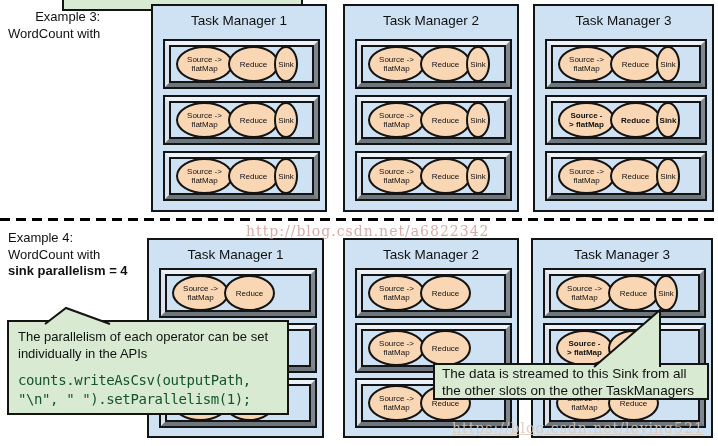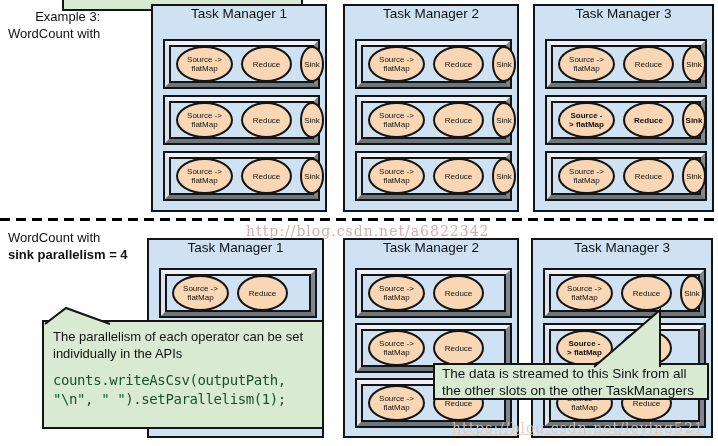--- a/index.html
+++ b/index.html
@@ -9,45 +9,45 @@
     background: #ffffff;
     overflow: hidden;
     font-family: "Liberation Sans", sans-serif;
     color: #111;
   }
   
   .ex-label { position:absolute; font-size:13px; line-height:16.5px; }
   .ex-label .b { font-weight:bold; }
   
   .panel { position:absolute; background:#cfe2f3; border:2px solid #141414; }
-  .tm-title { text-align:center; font-size:13.5px; color:#111; }
+  .tm-title { text-align:center; padding-top:7px; font-size:13.5px; color:#111; }
   .slots { position:absolute; left:10px; right:5px; display:flex; flex-direction:column; }
   .slots.r1 { top:33px; gap:6px; }
   .slots.r2 { top:28px; gap:5px; }
   .slot { position:relative; height:50px; border:2px solid #141414; flex:none; }
   .bevel { position:absolute; inset:0; border:4px solid;
            border-color:#edf2f8 #7f8891 #6d757d #dce3ec; }
   .well { position:absolute; inset:4px; border:2px solid #141414; background:#cfe2f3;
-          display:flex; align-items:center; padding-left:4px; overflow:visible;gap:13px; }
+          display:flex; align-items:center; padding-left:4px; overflow:visible; }
   .ell { flex:none; height:36px; border-radius:50%; background:#f9d7b4;
          border:2px solid #141414; display:flex; align-items:center; justify-content:center;
          text-align:center; font-size:8px; line-height:9px; white-space:pre-line; color:#111; }
   .e-src  { width:57px; margin-left:1px; }
   .e-red  { width:51px; margin-left:-5px; }
   .e-sink { width:24px; margin-left:-5px; }
   .bold-slot .ell { font-weight:bold; }
   
   .divider { position:absolute; left:0; top:218px; width:718px; height:3px;
              background:repeating-linear-gradient(90deg,#000 0 10px,transparent 10px 16px); }
   
   .remnant { position:absolute; left:62px; top:-5px; width:241px; height:16px;
              background:#d9ead3; border:2px solid #141414; }
   .callout { position:absolute; background:#d9ead3; border:2px solid #141414; z-index:5; }
-  #callout-api { left:7px; top:320px; width:282px; height:109px; padding:7px 9px;
-                 font-size:13px; line-height:16.5px;margin-left:35px; }
+  #callout-api { left:7px; top:320px; width:282px; height:95px; padding:7px 9px;
+                 font-size:13px; line-height:16.5px; }
   #callout-api .note { white-space:pre-line; }
   #callout-api .code { margin-top:9px; font-family:"DejaVu Sans Mono", monospace;
                        font-size:14px; line-height:19px; white-space:pre;
                        letter-spacing:-0.4px; color:#14532d; }
   #callout-sink { left:433px; top:363px; width:276px; height:37px; padding:1px 7px;
                   font-size:13.5px; line-height:16.5px; white-space:pre-line; }
   
   #pointers { position:absolute; left:0; top:0; width:718px; height:446px;
               z-index:6; pointer-events:none; }
   
@@ -62,20 +62,21 @@
 <div class="remnant"></div>
 
 <div class="divider"></div>
 
 <div class="ex-label" style="left:8px; top:9px;text-align:right;">
   <div>Example 3:</div>
   <div>WordCount with</div>
 </div>
 
 <div class="ex-label" style="left:8px; top:230px;">
+  <div>Example 4:</div>
   <div>WordCount with</div>
   <div class="b">sink parallelism = 4</div>
 </div>
 
 <div class="panel" style="left:151px; top:4px; width:176px; height:208px">
   <div class="tm-title">Task Manager 1</div>
   <div class="slots r1">
     <div class="slot">
         <div class="bevel"></div>
         <div class="well">

